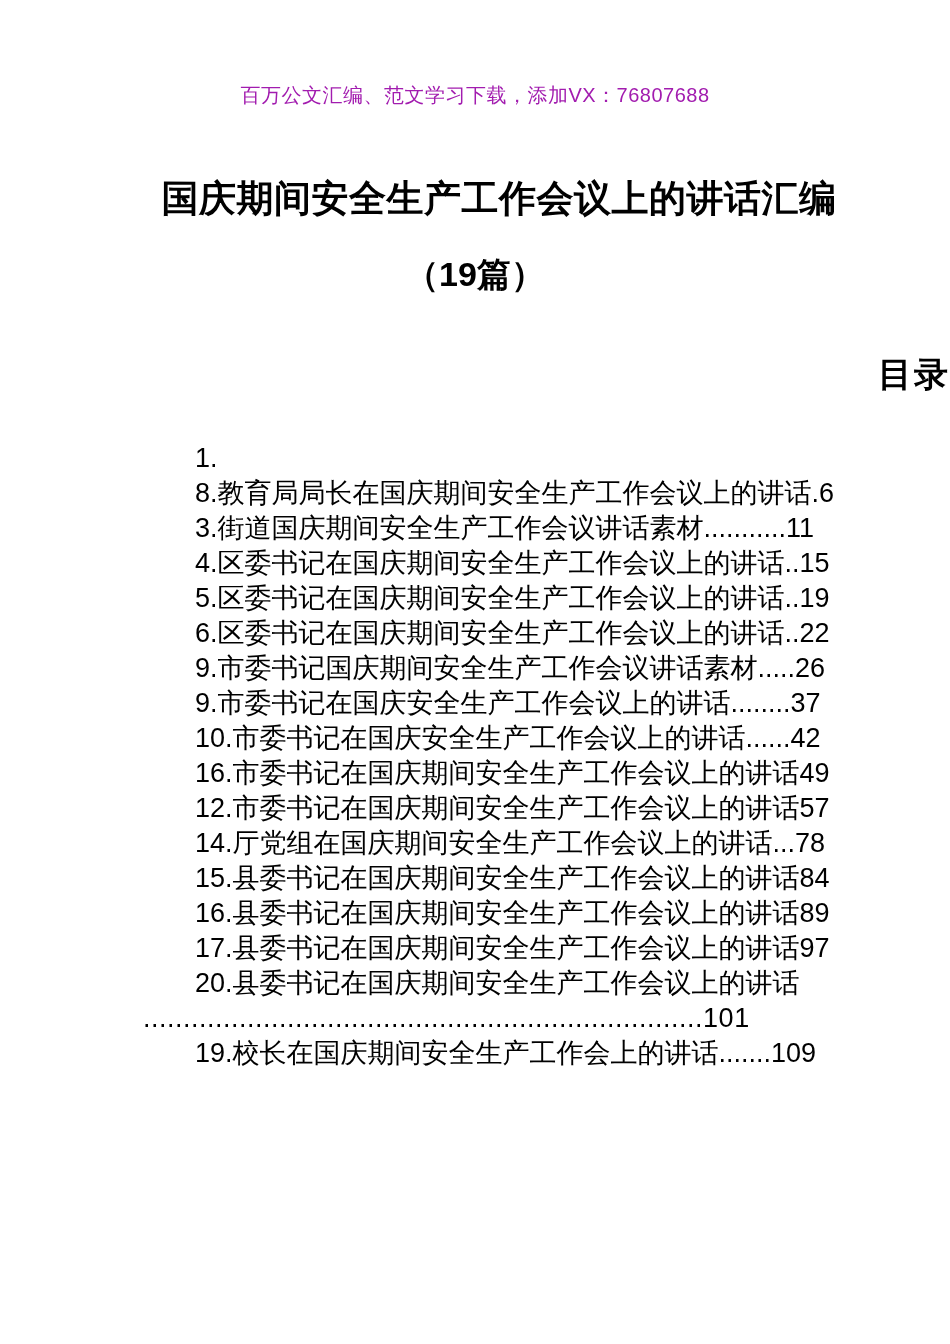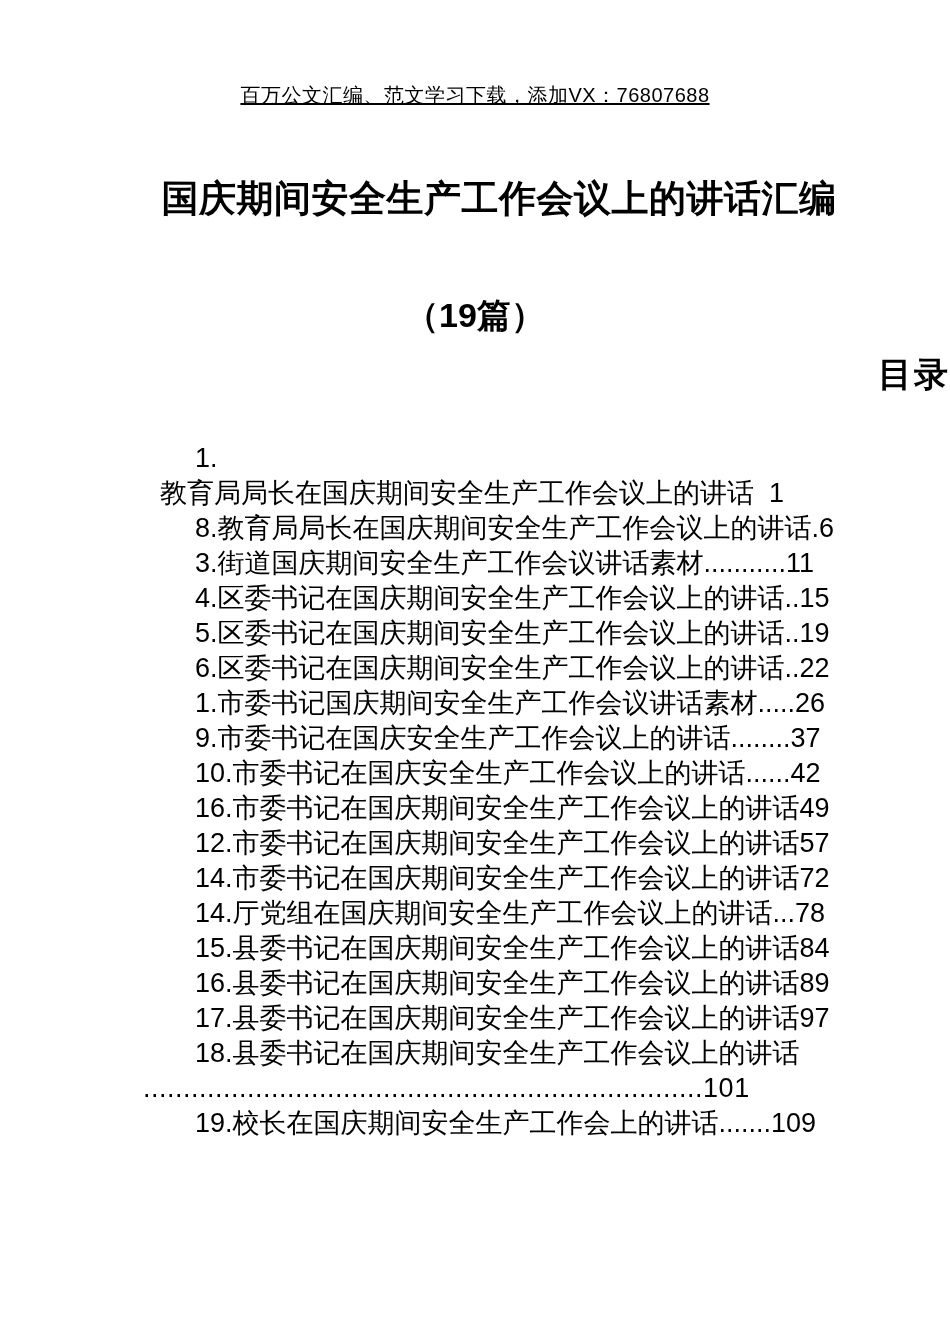--- a/index.html
+++ b/index.html
@@ -37,21 +37,20 @@
     padding-left: 24px;
   }
   .doc-title-count {
     position: absolute;
     top: 252px;
     left: 0;
     width: 100%;
     text-align: center;
     font-size: 34px;
     font-weight: bold;
-    margin-top: 41px;
   }
   .toc-heading {
     position: absolute;
     top: 352px;
     left: 0;
     width: 100%;
     text-align: right;
     font-size: 34px;
     font-weight: bold;
     letter-spacing: 2px;
@@ -74,44 +73,42 @@
   .toc-line.leader {
     margin-left: -17px;
     letter-spacing: 0.5px;
   }
 </style>
 </head>
 <body>
 
 <div class="page">
 
-  <div class="promo" style="color: #000000; text-decoration: underline;">百万公文汇编、范文学习下载，添加VX：76807688</div>
+  <div class="promo" style="color: #a21caf;">百万公文汇编、范文学习下载，添加VX：76807688</div>
 
   <div class="doc-title">国庆期间安全生产工作会议上的讲话汇编</div>
 
   <div class="doc-title-count">（19篇）</div>
 
   <div class="toc-heading">目录</div>
 
   <div class="toc">
       <div class="toc-line indent">1.</div>
-      <div class="toc-line">教育局局长在国庆期间安全生产工作会议上的讲话  1</div>
       <div class="toc-line indent">8.教育局局长在国庆期间安全生产工作会议上的讲话.6</div>
       <div class="toc-line indent">3.街道国庆期间安全生产工作会议讲话素材...........11</div>
       <div class="toc-line indent">4.区委书记在国庆期间安全生产工作会议上的讲话..15</div>
       <div class="toc-line indent">5.区委书记在国庆期间安全生产工作会议上的讲话..19</div>
       <div class="toc-line indent">6.区委书记在国庆期间安全生产工作会议上的讲话..22</div>
-      <div class="toc-line indent">1.市委书记国庆期间安全生产工作会议讲话素材.....26</div>
+      <div class="toc-line indent">9.市委书记国庆期间安全生产工作会议讲话素材.....26</div>
       <div class="toc-line indent">9.市委书记在国庆安全生产工作会议上的讲话........37</div>
       <div class="toc-line indent">10.市委书记在国庆安全生产工作会议上的讲话......42</div>
       <div class="toc-line indent">16.市委书记在国庆期间安全生产工作会议上的讲话49</div>
       <div class="toc-line indent">12.市委书记在国庆期间安全生产工作会议上的讲话57</div>
-      <div class="toc-line indent">14.市委书记在国庆期间安全生产工作会议上的讲话72</div>
       <div class="toc-line indent">14.厅党组在国庆期间安全生产工作会议上的讲话...78</div>
       <div class="toc-line indent">15.县委书记在国庆期间安全生产工作会议上的讲话84</div>
       <div class="toc-line indent">16.县委书记在国庆期间安全生产工作会议上的讲话89</div>
       <div class="toc-line indent">17.县委书记在国庆期间安全生产工作会议上的讲话97</div>
-      <div class="toc-line indent">18.县委书记在国庆期间安全生产工作会议上的讲话</div>
+      <div class="toc-line indent">20.县委书记在国庆期间安全生产工作会议上的讲话</div>
       <div class="toc-line leader">......................................................................101</div>
       <div class="toc-line indent">19.校长在国庆期间安全生产工作会上的讲话.......109</div>
     </div>
 
 </div>
 
 </body></html>

